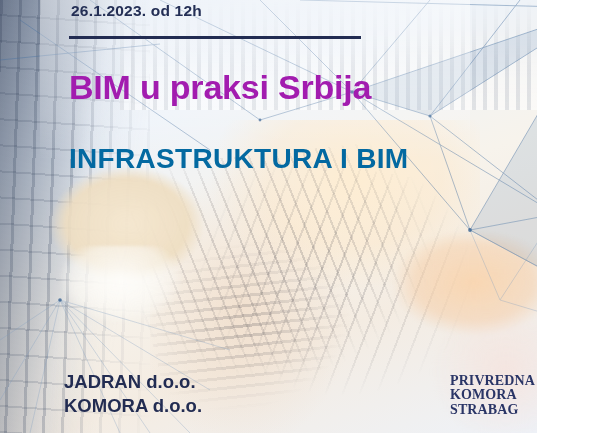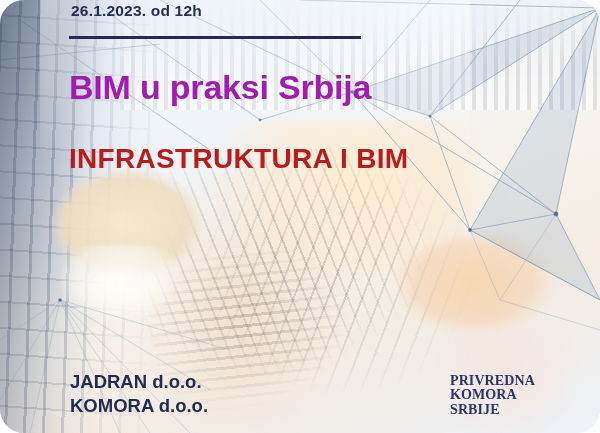--- a/index.html
+++ b/index.html
@@ -1,23 +1,22 @@
 <!DOCTYPE html>
 <html><head>
 <meta charset="utf-8">
 <style>
   html,body{margin:0;padding:0;background:#ffffff;}
   body{font-family:"Liberation Sans", sans-serif;}
 
   .poster{
     position:relative;
-    width:600px;height:433px;
+    width:537px;height:433px;
     overflow:hidden;
     background:#e9eef5;
-    border-radius:24px;
   }
 
   
   .bg-layer{position:absolute;inset:0;}
 
   
   .bg-base{
     background:
       linear-gradient(160deg,#dfe8f4 0%,#eef3f9 28%,#f7f3ec 52%,#f4ece2 72%,#eef2f8 100%);
   }
@@ -123,29 +122,29 @@
     background:#222c52;
   }
   .title{
     position:absolute;left:69px;top:47px;
     font-size:34px;font-weight:700;letter-spacing:-.2px;
     color:#a21caf;white-space:nowrap;line-height:1.05;
   }
   .subtitle{
     position:absolute;left:69px;top:104px;
     font-size:28px;font-weight:700;letter-spacing:.3px;
-    color:#b91c1c;white-space:nowrap;line-height:1.05;margin-top:40px;
+    color:#0369a1;white-space:nowrap;line-height:1.05;margin-top:40px;
   }
 
   .part-label{
     position:absolute;left:70px;top:337px;
     font-size:17.5px;font-weight:700;color:#222c52;white-space:nowrap;
   }
   .part-list{
-    position:absolute;left:70px;top:370px;
+    position:absolute;left:64px;top:370px;
     font-size:18.5px;font-weight:700;color:#222c52;line-height:1.28;
   }
   .part-list div{white-space:nowrap;}
 
   
   .logo{
     position:absolute;left:450px;top:374px;
     display:flex;align-items:center;gap:7px;
   }
   .logo-mark{position:relative;width:50px;height:52px;flex:0 0 auto;}
@@ -242,17 +241,17 @@
 
   <div class="part-list">
     <div>JADRAN d.o.o.</div>
     <div>KOMORA d.o.o.</div>
   </div>
 
   <div class="logo">
     <div class="logo-text">
       <div>PRIVREDNA</div>
       <div>KOMORA</div>
-      <div>SRBIJE</div>
+      <div>STRABAG</div>
     </div>
   </div>
 
 </div>
 
 </body></html>

